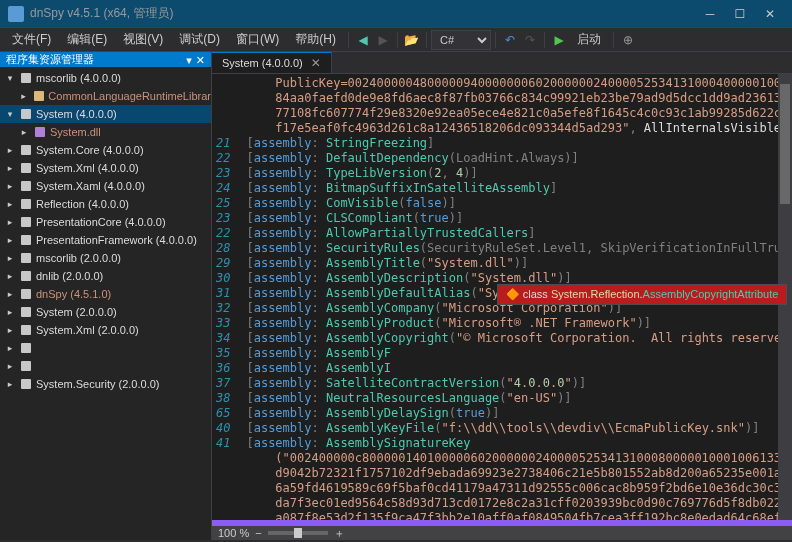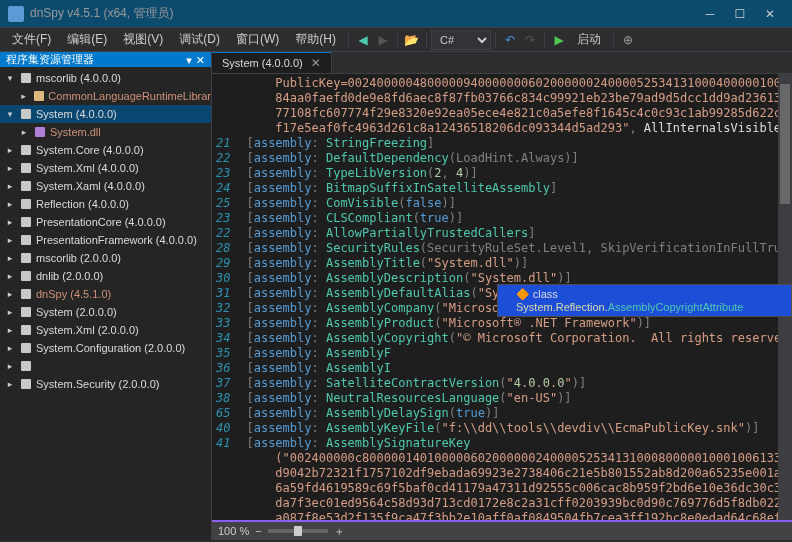--- a/index.html
+++ b/index.html
@@ -34,22 +34,22 @@
 .code { flex: 1; overflow: auto; font-family: Consolas, monospace; font-size: 12px; line-height: 15px; display: flex; }
 .gutter { background: #1e1e1e; padding: 2px 8px 2px 4px; color: #2b91af; user-select: none; font-style: italic; }
 .gutter div { height: 15px; }
 .code-lines { flex: 1; padding: 2px 0; white-space: pre; color: #dcdcdc; }
 .code-lines div { height: 15px; padding-left: 8px; }
 .c-gray { color: #808080; }
 .c-teal { color: #4ec9b0; }
 .c-str { color: #d69d85; }
 .c-kw { color: #569cd6; }
 .c-num { color: #b5cea8; }
-.tooltip { position: absolute; background: #1d4ed8; border: 1px solid #4d4d50; padding: 3px 18px; font-size: 11px; pointer-events: none; z-index: 100; }
-.statusbar { height: 20px; background: #424245; display: flex; align-items: center; padding: 0 6px; font-size: 11px; color: #ccc; gap: 6px; border-top: 2px solid #8b5cf6; }
+.tooltip { position: absolute; background: #b91c1c; border: 1px solid #4d4d50; padding: 3px 8px; font-size: 11px; pointer-events: none; z-index: 100; }
+.statusbar { height: 20px; background: #424245; display: flex; align-items: center; padding: 0 6px; font-size: 11px; color: #ccc; gap: 6px; border-top: 6px solid #8b5cf6; }
 .zoom-slider { flex: 0 0 60px; height: 4px; background: #666; position: relative; }
 .zoom-thumb { position: absolute; width: 8px; height: 10px; background: #ccc; top: -3px; left: 26px; }
 .icon-sq { width: 10px; height: 10px; }
 .scroll-track { position: absolute; right: 0; top: 0; bottom: 0; width: 14px; background: #3e3e42; }
 .scroll-thumb { position: absolute; left: 2px; right: 2px; background: #686868; }
 </style>
 </head>
 <body>
 
 <div class="titlebar">
@@ -232,21 +232,20 @@
           </span>
           <span class="tree-label">System.Xml (2.0.0.0)</span>
         </div>
         <div class="tree-item">
           <span class="tree-twisty">▸</span>
           <span class="tree-icon">
             <svg class="icon-sq" viewBox="0 0 10 10">
               <rect width="10" height="10" fill="#c8c8c8" rx="1"></rect>
             </svg>
           </span>
-          <span class="tree-label">System.Configuration (2.0.0.0)</span>
         </div>
         <div class="tree-item">
           <span class="tree-twisty">▸</span>
           <span class="tree-icon">
             <svg class="icon-sq" viewBox="0 0 10 10">
               <rect width="10" height="10" fill="#c8c8c8" rx="1"></rect>
             </svg>
           </span>
         </div>
         <div class="tree-item">

